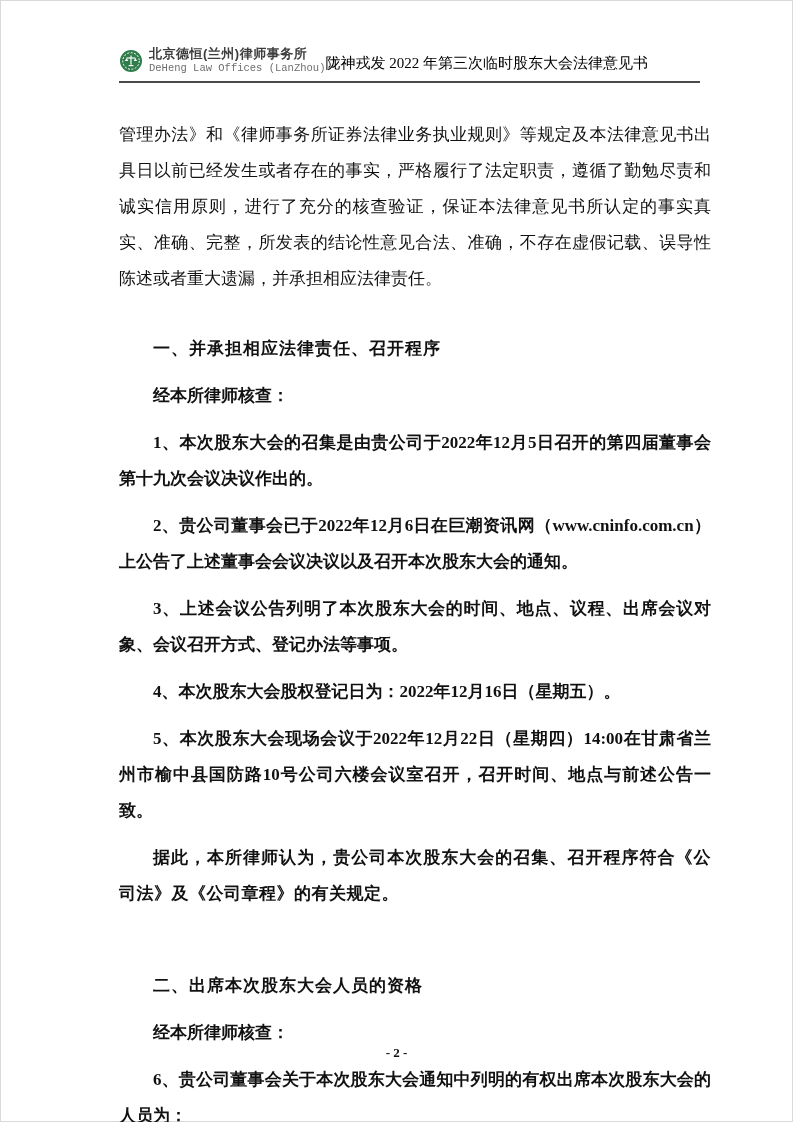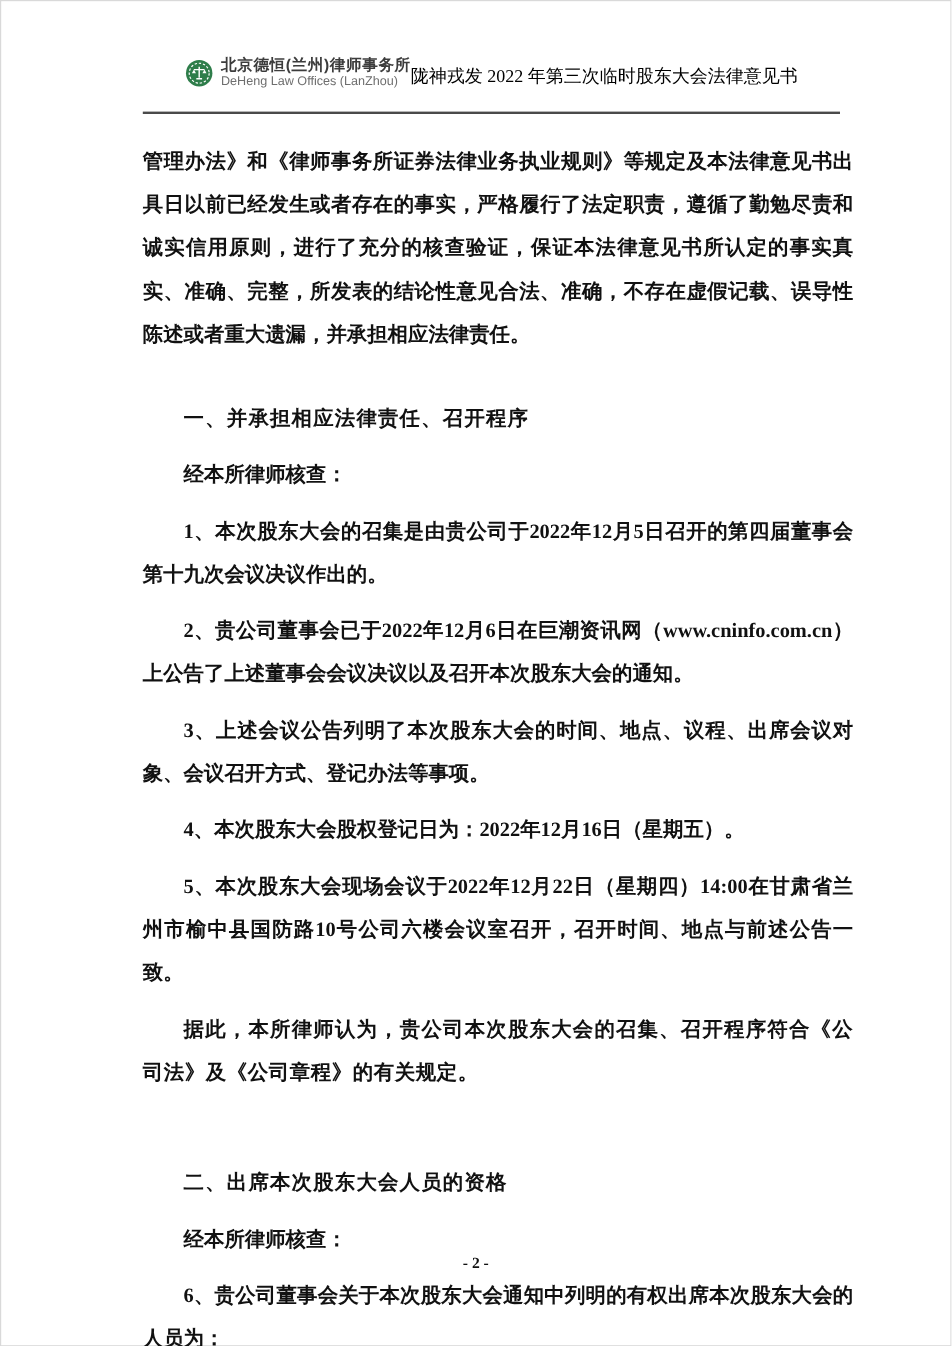--- a/index.html
+++ b/index.html
@@ -18,62 +18,62 @@
     border: 1px solid #d9d9d9;
     box-sizing: border-box;
   }
   
   .header {
     position: absolute;
     top: 46px;
     left: 118px;
     right: 92px;
     display: flex;
-    justify-content: center;
+    justify-content: flex-start;
     align-items: flex-end;
     border-bottom: 2.5px solid #4a4a4a;
-    padding-bottom: 19px;
+    padding-bottom: 7px;
   }
   .firm {
     display: flex;
     align-items: center;
     gap: 6px;
   }
   .firm-logo { flex: 0 0 auto; display: block; }
   .firm-names { display: flex; flex-direction: column; line-height: 1.15; }
   .firm-cn {
     font-family: "Liberation Sans", "DejaVu Sans", sans-serif;
     font-size: 13px;
     font-weight: bold;
     color: #3c3c3c;
     letter-spacing: 0.5px;
   }
   .firm-en {
-    font-family: Liberation Sans, sans-serif;
+    font-family: Liberation Mono, monospace;
     font-size: 10.5px;
     color: #6e6e6e;
   }
   .doc-title {
     font-size: 15px;
     color: #000000;
     white-space: nowrap;
     padding-bottom: 1px;
   }
   
   .content {
     position: absolute;
     top: 102px;
     left: 118px;
     right: 81px;
     font-size: 17px;
     line-height: 36px;
     text-align: justify;
   }
   .content p { margin: 11px 0; }
-  .p-intro { margin-top: 14px !important; font-weight: bold; }
+  .p-intro { margin-top: 14px !important; }
   .indent { text-indent: 2em; font-weight: bold; }
   .sec-heading {
     font-family: "Liberation Sans", "DejaVu Sans", sans-serif;
     font-weight: bold;
     text-indent: 2em;
     margin: 0;
     letter-spacing: 1px;
   }
   .sec1-heading { margin-top: 34px !important; }
   .sec2-heading { margin-top: 56px !important; }

